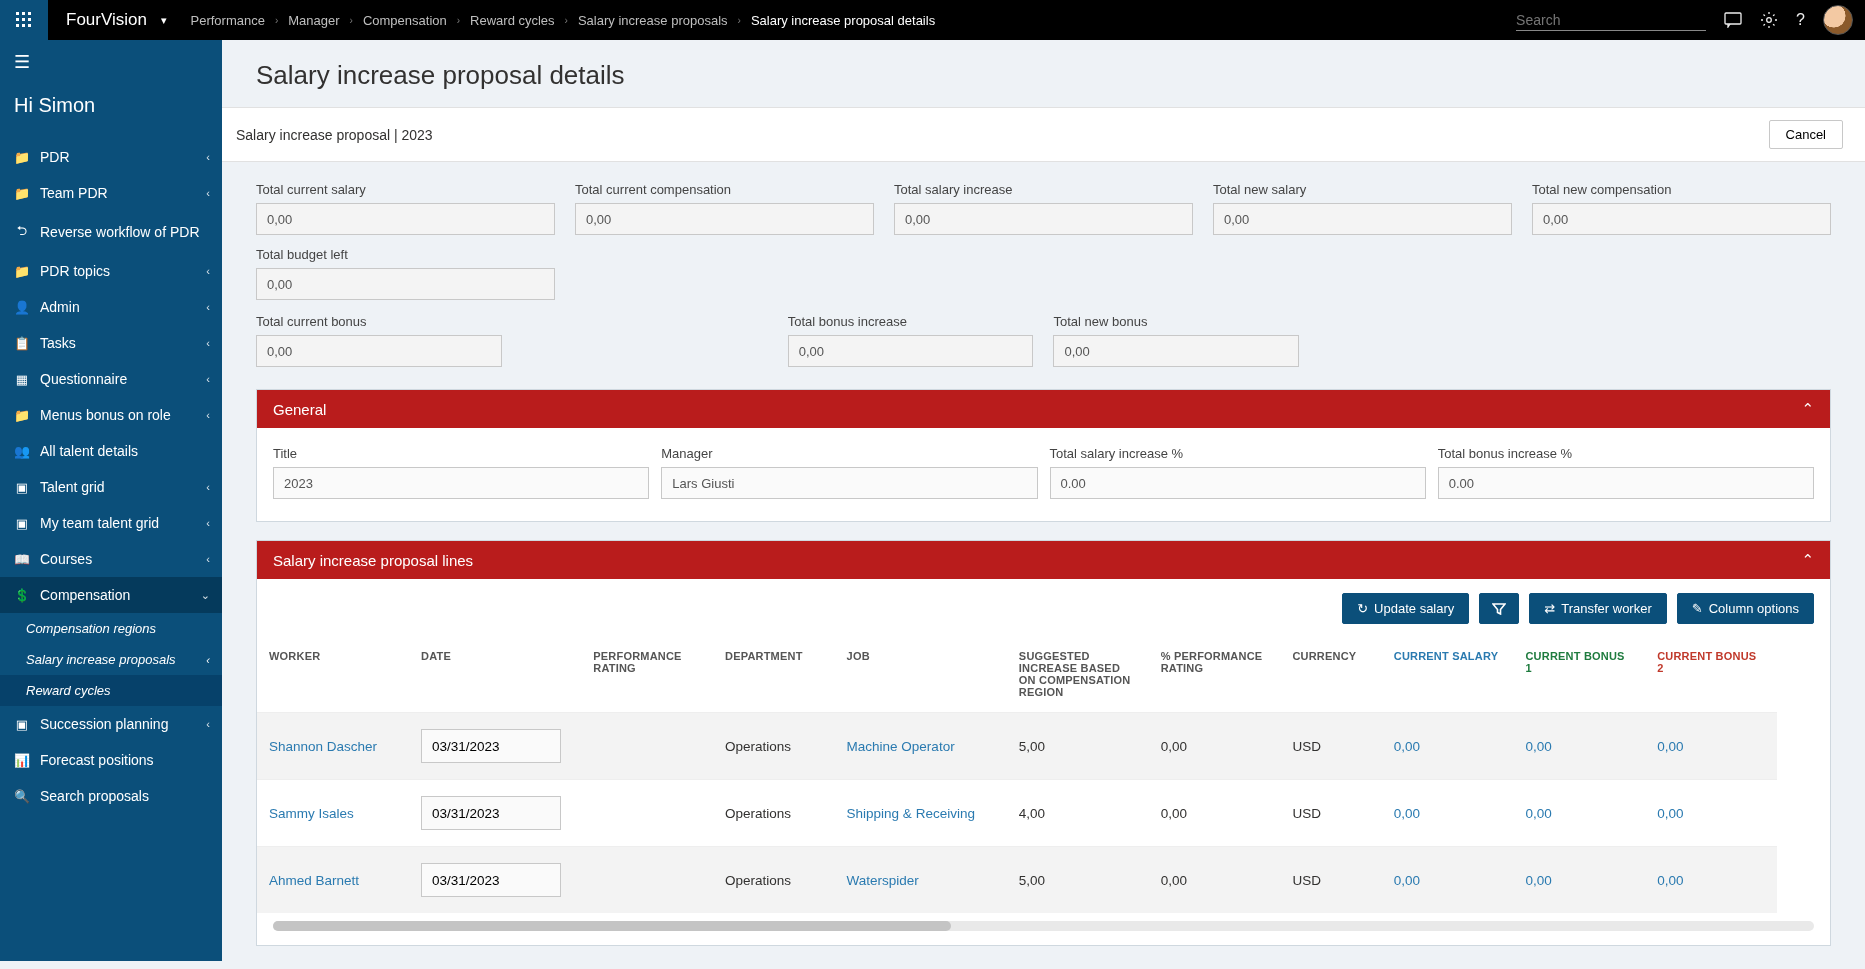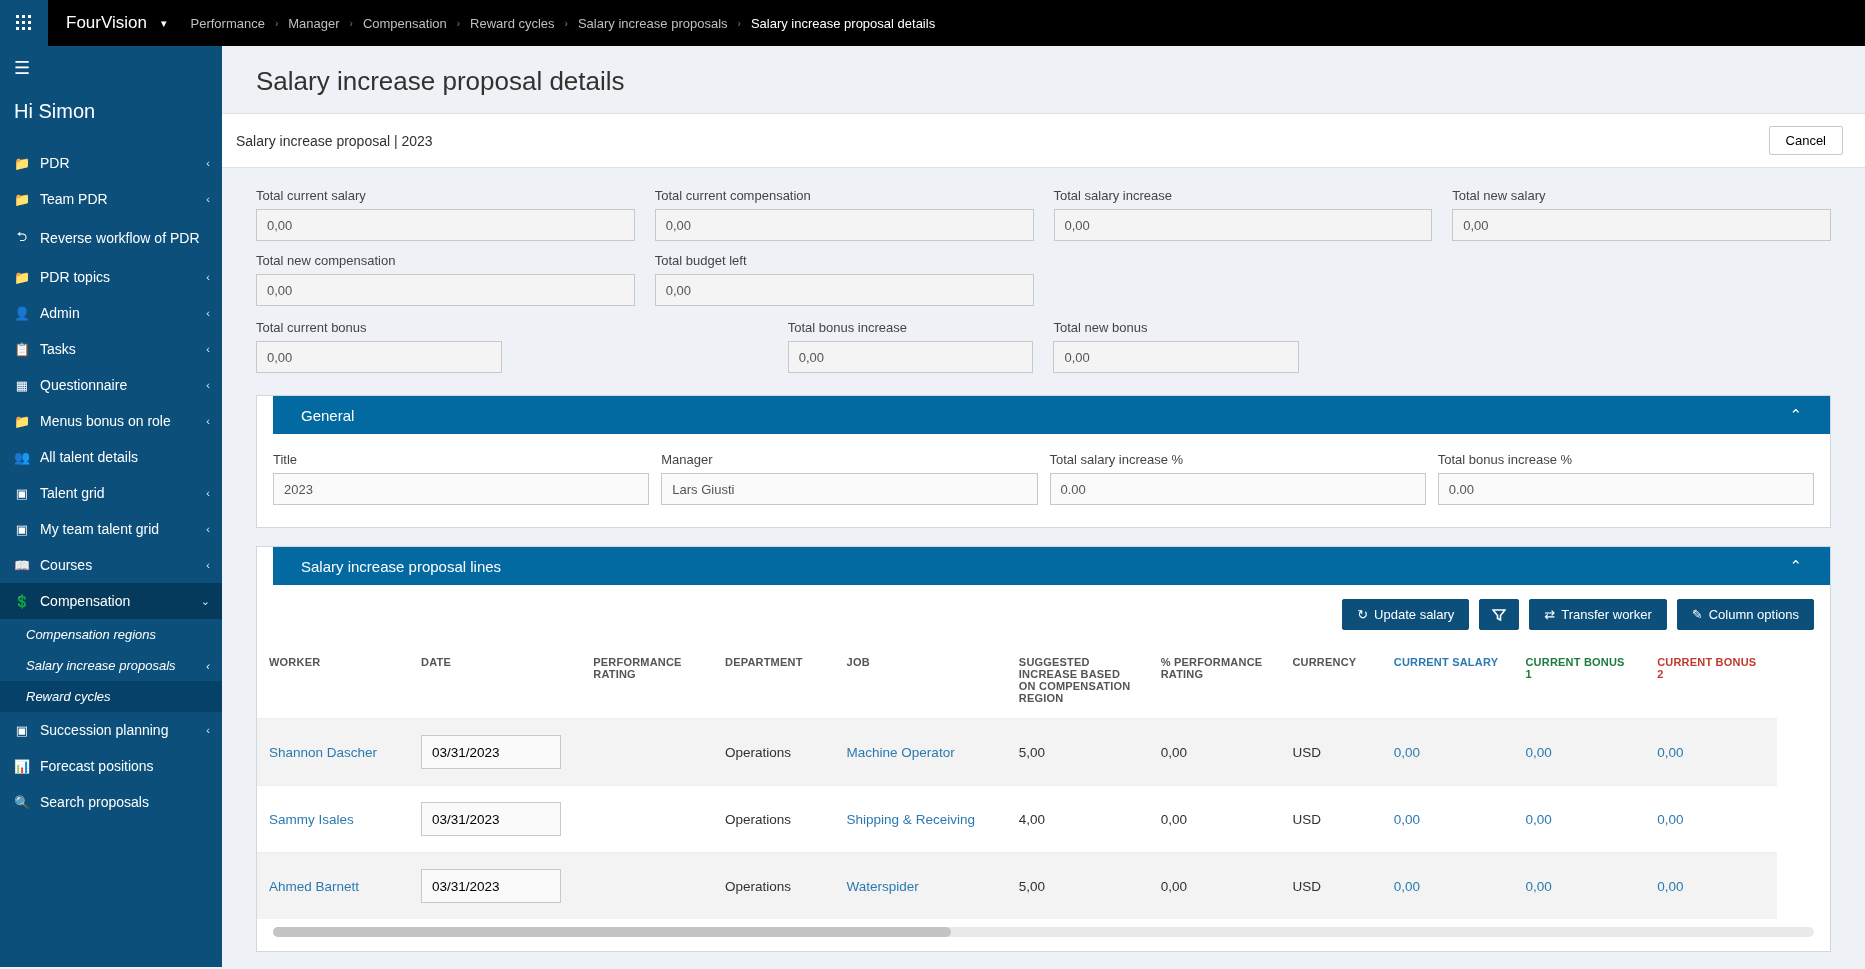--- a/index.html
+++ b/index.html
@@ -1,19 +1,19 @@
 <!DOCTYPE html>
 <html><head>
 <meta charset="utf-8">
 <style>
 * { margin: 0; padding: 0; box-sizing: border-box; font-family: "Segoe UI", -apple-system, sans-serif; }
 body { width: 1865px; height: 969px; overflow: hidden; background: #eef2f6; font-size: 13px; color: #323130; }
 
 
-.topbar { height: 46px; background: #000; color: #fff; display: flex; align-items: center; }
+.topbar { height: 40px; background: #000; color: #fff; display: flex; align-items: center; }
 .waffle { width: 48px; height: 48px; display: flex; align-items: center; justify-content: center; background: #0b4f7a; cursor: pointer; }
 .brand { padding: 0 14px 0 18px; font-size: 17px; display: flex; align-items: center; gap: 14px; }
 .brand .chev { font-size: 11px; }
 .crumbs { display: flex; align-items: center; gap: 10px; color: #bfbfbf; font-size: 13px; margin-left: 10px; }
 .crumbs .cur { color: #fff; }
 .crumbs .sep { color: #7a7a7a; font-size: 10px; }
 .topright { margin-left: auto; display: flex; align-items: center; gap: 18px; padding-right: 12px; }
 .search-wrap { display: flex; flex-direction: column; width: 190px; }
 .search-in { background: transparent; border: none; border-bottom: 1px solid #888; color: #fff; font-size: 14px; padding: 2px 0; outline: none; }
 .topicon { cursor: pointer; font-size: 16px; color: #eee; }
@@ -33,27 +33,27 @@
 .nav-sub.active { background: #06416a; }
 .ico { width: 16px; display: inline-flex; justify-content: center; font-size: 13px; }
 
 
 .main { flex: 1; overflow: auto; }
 .page-title { font-size: 26px; font-weight: 400; padding: 20px 0 16px 34px; color: #323130; }
 .subbar { background: #fff; border-top: 1px solid #e1e1e1; border-bottom: 1px solid #e1e1e1; display: flex; align-items: center; padding: 12px 22px 12px 14px; }
 .subbar .ttl { font-size: 14px; }
 .btn-outline { margin-left: auto; border: 1px solid #c8c8c8; background: #fff; padding: 6px 16px; border-radius: 2px; cursor: pointer; font-size: 13px; }
 
-.totals { padding: 20px 34px 10px; display: grid; grid-template-columns: repeat(4, 1fr); gap: 12px 20px; }
+.totals { padding: 20px 34px 10px; display: grid; grid-template-columns: repeat(5, 1fr); gap: 12px 20px; }
 .fld .flabel { font-size: 13px; color: #444; margin-bottom: 6px; display: block; }
 .fld input { width: 100%; height: 32px; border: 1px solid #c8c8c8; background: #f4f4f4; padding: 0 10px; font-size: 13px; color: #555; }
 .totals-row2 { padding: 4px 34px 22px; display: grid; grid-template-columns: repeat(6, 1fr); gap: 12px 20px; }
 
 .section { margin: 0 34px 18px; border: 1px solid #cfd8df; background: #fff; }
-.section-hd { background: #0369a1; color: #fff; padding: 10px 28px; font-size: 15px; display: flex; align-items: center; margin-left: 16px; }
+.section-hd { background: #b91c1c; color: #fff; padding: 10px 16px; font-size: 15px; display: flex; align-items: center; }
 .section-hd .col-chv { margin-left: auto; cursor: pointer; }
 .section-body { padding: 18px 16px 22px; }
 .gen-grid { display: grid; grid-template-columns: repeat(4, 1fr); gap: 12px; }
 .gen-grid .fld input { background: #fafafa; }
 
 .lines-toolbar { display: flex; justify-content: flex-end; gap: 10px; padding: 14px 16px 6px; }
 .btn-primary { background: #0b4f7a; color: #fff; border: 1px solid #0b4f7a; padding: 7px 14px; border-radius: 2px; cursor: pointer; font-size: 13px; display: inline-flex; align-items: center; gap: 6px; }
 .btn-icon { padding: 7px 12px; }
 
 .grid-wrap { overflow-x: auto; margin: 6px 0 8px; }
@@ -101,20 +101,39 @@
       <span class="sep">›</span>
     <span>Manager</span>
       <span class="sep">›</span>
     <span>Compensation</span>
       <span class="sep">›</span>
     <span>Reward cycles</span>
       <span class="sep">›</span>
     <span>Salary increase proposals</span>
       <span class="sep">›</span>
     <span class="cur">Salary increase proposal details</span>
+  </div>
+  <div class="topright">
+    <div class="search-wrap">
+      <input class="search-in" placeholder="Search" style="">
+    </div>
+    <span class="topicon">
+      <svg width="18" height="16" viewBox="0 0 18 16" fill="none" stroke="#eee" stroke-width="1.3">
+          <rect x="1" y="1" width="16" height="11" rx="1"></rect>
+          <path d="M6 12l-2 3v-3"></path>
+        </svg>
+    </span>
+    <span class="topicon">
+      <svg width="18" height="18" viewBox="0 0 18 18" fill="none" stroke="#eee" stroke-width="1.3">
+          <circle cx="9" cy="9" r="2.3"></circle>
+          <path d="M9 1v2M9 15v2M1 9h2M15 9h2M3.5 3.5l1.4 1.4M13.1 13.1l1.4 1.4M14.5 3.5l-1.4 1.4M4.9 13.1l-1.4 1.4"></path>
+        </svg>
+    </span>
+    <span class="topicon">?</span>
+    <div class="avatar"></div>
   </div>
 </div>
 
 <div class="shell">
 
   <div class="nav">
     <div class="ham">☰</div>
     <div class="greet">Hi Simon</div>
     <div id="nav-items">
         <div class="nav-item">

